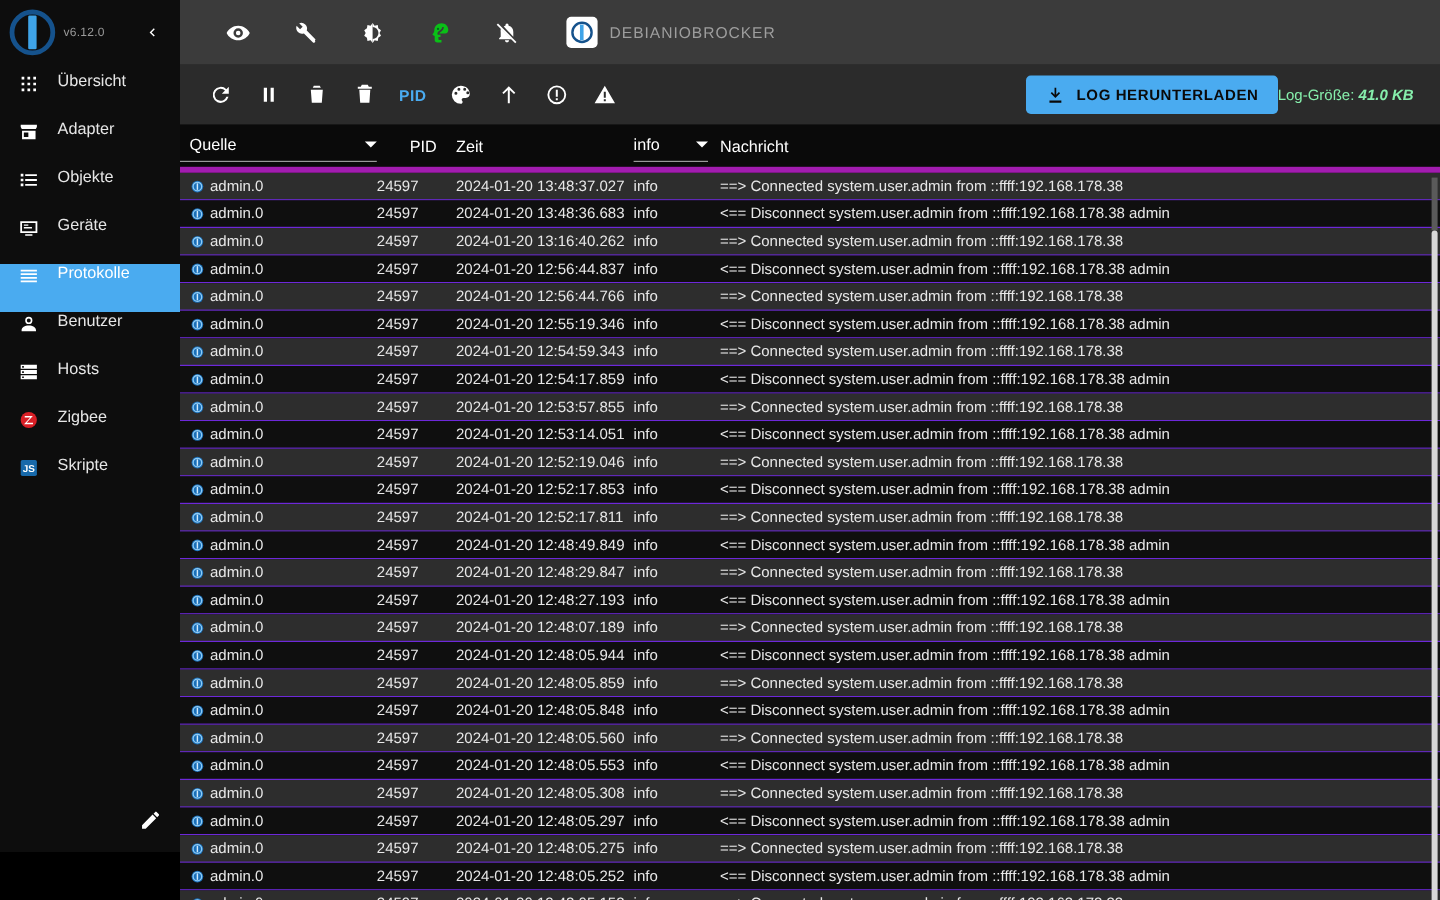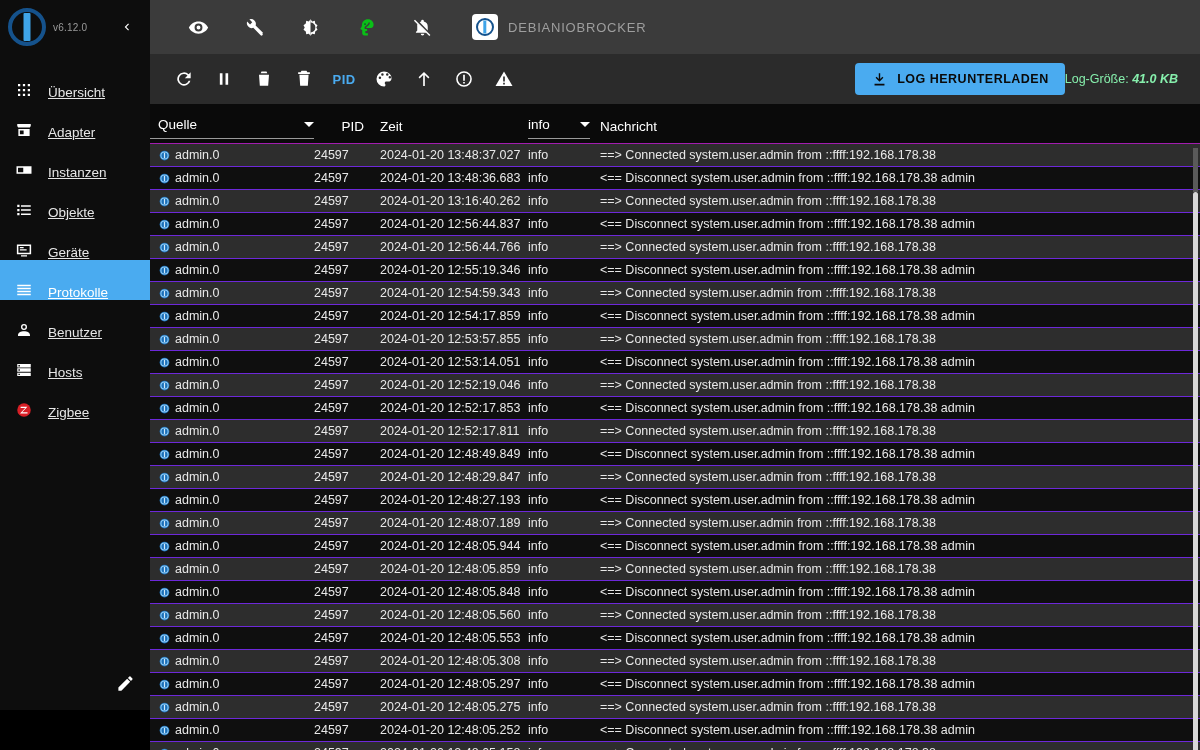--- a/index.html
+++ b/index.html
@@ -40,23 +40,23 @@
   }
   .collapse-btn {
     position: absolute; right: 14px; top: 50%; transform: translateY(-50%);
     width: 18px; height: 18px; cursor: pointer;
     display: flex; align-items: center; justify-content: center;
   }
   .collapse-btn svg { width: 14px; height: 14px; fill: #fff; }
 
   .nav { margin-top: 6px; }
   .nav-item {
-    height: 40px; display: flex; align-items: flex-end;
+    height: 40px; display: flex; align-items: flex-start;
     padding-left: 14px; cursor: pointer; color: #e6e6e6;
-    font-size: 13.5px; gap: 14px; text-decoration: underline;
+    font-size: 13.5px; gap: 14px;
   }
   .nav-item.active { background: #4aabf0; color: #fff; }
   .nav-ico { width: 20px; height: 20px; flex: 0 0 20px; display: flex; align-items: center; justify-content: center; }
   .nav-ico svg { width: 18px; height: 18px; fill: #fff; }
   .nav-label { white-space: nowrap; }
 
   .edit-fab {
     position: absolute; left: 112px; bottom: 14px;
     width: 26px; height: 26px; cursor: pointer;
     display: flex; align-items: center; justify-content: center;
@@ -116,21 +116,21 @@
     font-size: 12.5px; color: #86efac; margin-left: auto; padding-right: 8px;
     white-space: nowrap;
   }
   .logsize b { font-style: italic; font-weight: 700; }
   .logsize .lbl { font-style: normal; font-weight: 400; }
 
   
   .table-wrap { flex: 1 1 auto; background: #000; display: flex; flex-direction: column; min-height: 0; position: relative; }
   .thead {
     height: 40px; background: #0a0a0a; display: flex; align-items: flex-end;
-    flex: 0 0 40px; padding-bottom: 4px; border-bottom: 1px solid #a21caf;
+    flex: 0 0 40px; padding-bottom: 4px; border-bottom: 5px solid #a21caf;
   }
   .th { font-size: 13.5px; color: #fff; display: flex; align-items: center; height: 26px; }
   .th-sel {
     position: relative; display: flex; align-items: center; justify-content: space-between;
     border-bottom: 1px solid #9a9a9a; cursor: pointer; padding-bottom: 3px;
   }
   .caret { width: 0; height: 0; border-left: 5px solid transparent; border-right: 5px solid transparent; border-top: 5px solid #fff; margin-left: 8px; }
 
   .c-src   { width: 164px; flex: 0 0 164px; padding-left: 8px; }
   .c-pid   { width: 54px;  flex: 0 0 54px;  justify-content: flex-end; padding-right: 4px;}
@@ -191,28 +191,20 @@
 
       <div class="nav-item">
         <span class="nav-ico">
           <svg viewBox="0 0 24 24">
               <path d="M3 4h18v2.5l-1.2 2.2H4.2L3 6.5zM4.5 10.5h15V20h-15zm2 2v5h5v-5z"></path>
             </svg>
         </span>
         <span class="nav-label">Adapter</span>
       </div>
 
-      <div class="nav-item">
-        <span class="nav-ico">
-          <svg viewBox="0 0 24 24">
-              <path d="M2 7h20v10H2zm2 2v6h7V9zm9 1h7v1.6h-7zm0 2.6h7v1.6h-7z"></path>
-            </svg>
-        </span>
-        <span class="nav-label">Instanzen</span>
-      </div>
 
       <div class="nav-item">
         <span class="nav-ico">
           <svg viewBox="0 0 24 24">
               <path d="M3 5h3v3H3zm5 .5h13v2H8zM3 10.5h3v3H3zm5 .5h13v2H8zM3 16h3v3H3zm5 .5h13v2H8z"></path>
             </svg>
         </span>
         <span class="nav-label">Objekte</span>
       </div>
 
@@ -256,20 +248,29 @@
       <div class="nav-item">
         <span class="nav-ico">
           <svg viewBox="0 0 24 24">
               <circle cx="12" cy="12" r="9" fill="#d81f26"></circle>
               <path d="M7.5 7.5h9L9.6 15h7.1v1.8h-10L13.6 9.3H7.5z" fill="#fff"></path>
             </svg>
         </span>
         <span class="nav-label">Zigbee</span>
       </div>
 
+      <div class="nav-item">
+        <span class="nav-ico">
+          <svg viewBox="0 0 24 24">
+              <rect x="3" y="3" width="18" height="18" rx="2" fill="#1769aa"></rect>
+              <text x="12" y="16.5" font-family="Liberation Sans, sans-serif" font-size="11" font-weight="bold" fill="#fff" text-anchor="middle">JS</text>
+            </svg>
+        </span>
+        <span class="nav-label">Skripte</span>
+      </div>
     </nav>
 
     <div class="edit-fab">
       <svg viewBox="0 0 24 24">
           <path d="M3 17.2V21h3.8L17.9 9.9l-3.8-3.8zM20.7 7.1a1 1 0 0 0 0-1.4l-2.4-2.4a1 1 0 0 0-1.4 0l-1.8 1.8 3.8 3.8z"></path>
         </svg>
     </div>
   </aside>
 
   <section id="main">

